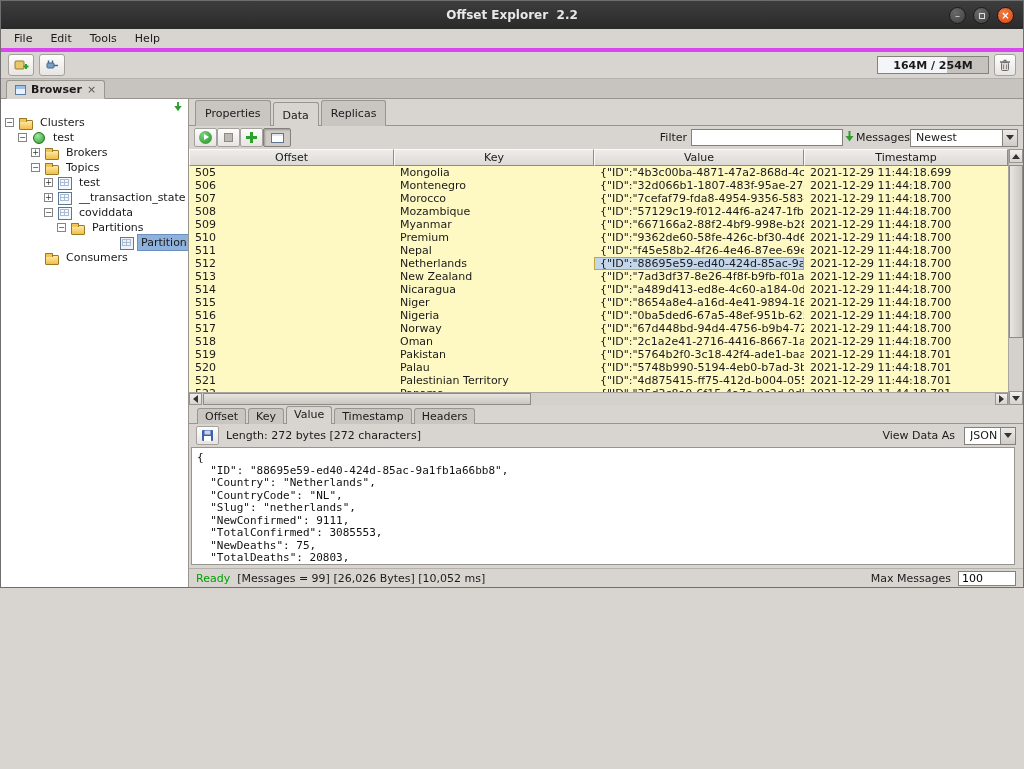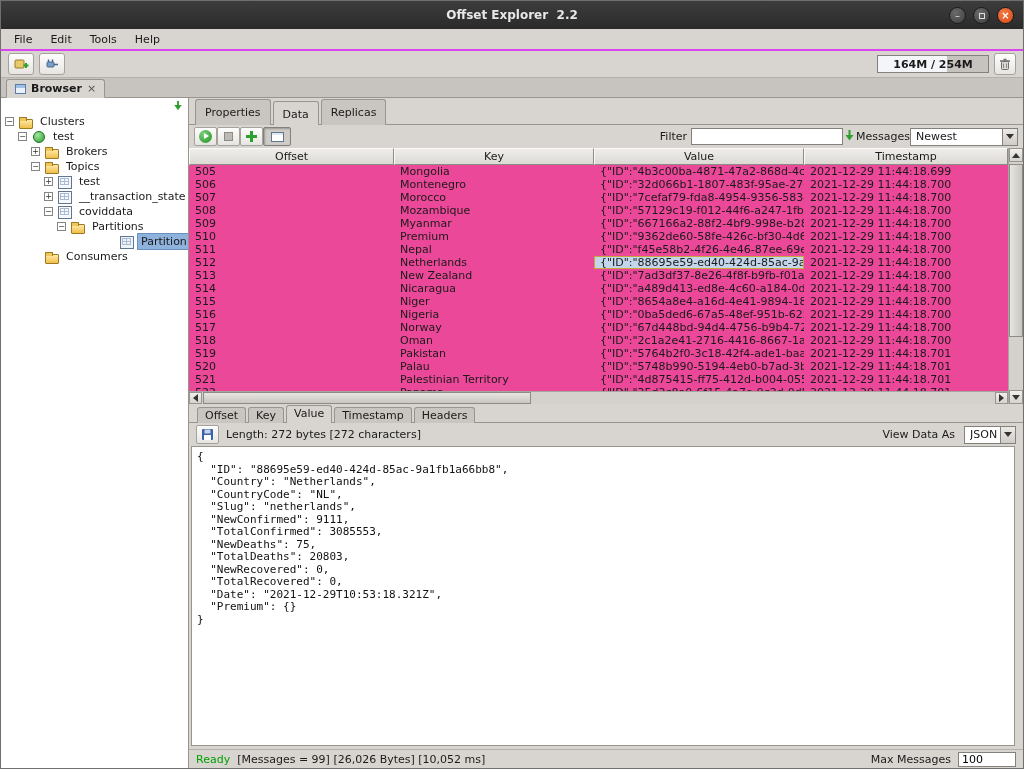--- a/index.html
+++ b/index.html
@@ -1,30 +1,30 @@
 <!DOCTYPE html>
 <html><head>
 <meta charset="utf-8">
 <style>
   *{box-sizing:border-box;margin:0;padding:0;cursor:default}
   html,body{width:1024px;height:769px;overflow:hidden;
     font-family:"DejaVu Sans","Liberation Sans",sans-serif;font-size:11px;color:#1a1a1a;background:#d8d5d0}
-  .window{width:1024px;height:769px;display:flex;flex-direction:column;border:1px solid #6f6f6f;background:#d8d5d0}
+  .window{width:1024px;height:588px;display:flex;flex-direction:column;border:1px solid #6f6f6f;background:#d8d5d0}
 
   
   .titlebar{flex:0 0 28px;background:linear-gradient(#3d3d3d,#2a2a2a);position:relative;display:flex;align-items:center}
   .titlebar .title{position:absolute;left:0;right:0;text-align:center;color:#e8e8e8;font-weight:bold;font-size:12px;white-space:pre}
   .win-buttons{margin-left:auto;display:flex;gap:7px;padding-right:9px;z-index:2}
   .wbtn{width:17px;height:17px;border-radius:50%;background:radial-gradient(circle at 35% 30%,#6a6a6a,#3f3f3f);
     border:1px solid #1c1c1c;color:#ddd;font-size:10px;line-height:15px;text-align:center}
   .wbtn.max span{display:inline-block;width:6px;height:6px;border:1px solid #ddd;margin-top:4px}
   .wbtn.close{background:radial-gradient(circle at 35% 30%,#f07b45,#dd4814);color:#fff;font-weight:bold}
 
   
-  .menubar{flex:0 0 22px;display:flex;align-items:center;padding-left:4px;background:#d8d5d0;border-bottom:2px solid #d946ef}
+  .menubar{flex:0 0 22px;display:flex;align-items:center;padding-left:4px;background:#d8d5d0;border-bottom:4px solid #d946ef}
   .menu-item{padding:3px 9px}
   .topbar{flex:0 0 27px;display:flex;align-items:center;gap:5px;padding:0 7px;border-bottom:1px solid #b4b1ac;background:#d8d5d0}
   .tbtn{width:26px;height:22px;border:1px solid #a5a29d;border-radius:3px;background:linear-gradient(#fefefe,#e7e5e1);
     display:flex;align-items:center;justify-content:center}
   .memory{margin-left:auto;width:112px;height:18px;border:1px solid #84817c;position:relative;background:#c6c3be;font-weight:bold}
   .memory .fill{position:absolute;left:0;top:0;bottom:0;width:63%;background:#f3f5f8}
   .memory .txt{position:absolute;inset:0;display:flex;align-items:center;justify-content:center}
 
   
   .tabstrip{flex:0 0 20px;background:#c7c4bf;display:flex;align-items:flex-end;padding-left:5px;border-bottom:1px solid #98958f}
@@ -85,21 +85,21 @@
   .combo.msgs{width:108px}
   .combo.json{width:52px}
 
   
   .table-area{flex:0 0 auto;display:flex;background:#fff}
   .table-main{flex:1;min-width:0;display:flex;flex-direction:column}
   .thead{flex:0 0 17px;display:flex;background:#e4e2de}
   .th{display:flex;align-items:center;justify-content:center;border:1px solid;
     border-color:#fbfaf8 #8e8b86 #8e8b86 #fbfaf8;background:linear-gradient(#efedea,#dddad5)}
   .c0{width:205px;flex:0 0 205px}.c1{width:200px;flex:0 0 200px}.c2{width:210px;flex:0 0 210px}.c3{flex:1;min-width:0}
-  .tbody{height:226px;overflow:hidden;background:#ec4899}
+  .tbody{height:226px;overflow:hidden;background:#fef9c3}
   .trow{display:flex;height:13px;align-items:center}
   .td{padding:0 0 0 6px;white-space:nowrap;overflow:hidden;font-size:11px}
   .td.sel{background:#c3d6ec;outline:1px solid #c8a63e;outline-offset:-1px}
   .hscroll{flex:0 0 13px;background:#d4d1cc;border-top:1px solid #a8a5a0;position:relative;display:flex;align-items:center}
   .sq{width:13px;height:12px;background:linear-gradient(#f2f0ed,#d6d3ce);border:1px solid #98958f;
     display:flex;align-items:center;justify-content:center}
   .hthumb{position:absolute;left:14px;top:0;height:12px;width:40%;background:linear-gradient(#e8e6e2,#c9c6c1);border:1px solid #8e8b86}
   .hscroll .sq.right{margin-left:auto}
   .vscroll{flex:0 0 15px;background:#d4d1cc;border-left:1px solid #a8a5a0;display:flex;flex-direction:column}
   .vscroll .sq{width:14px;height:14px}

